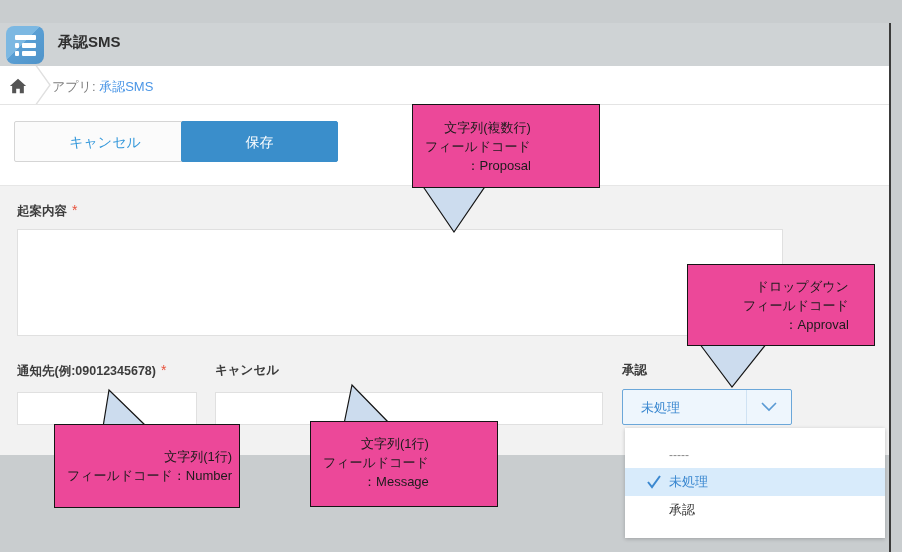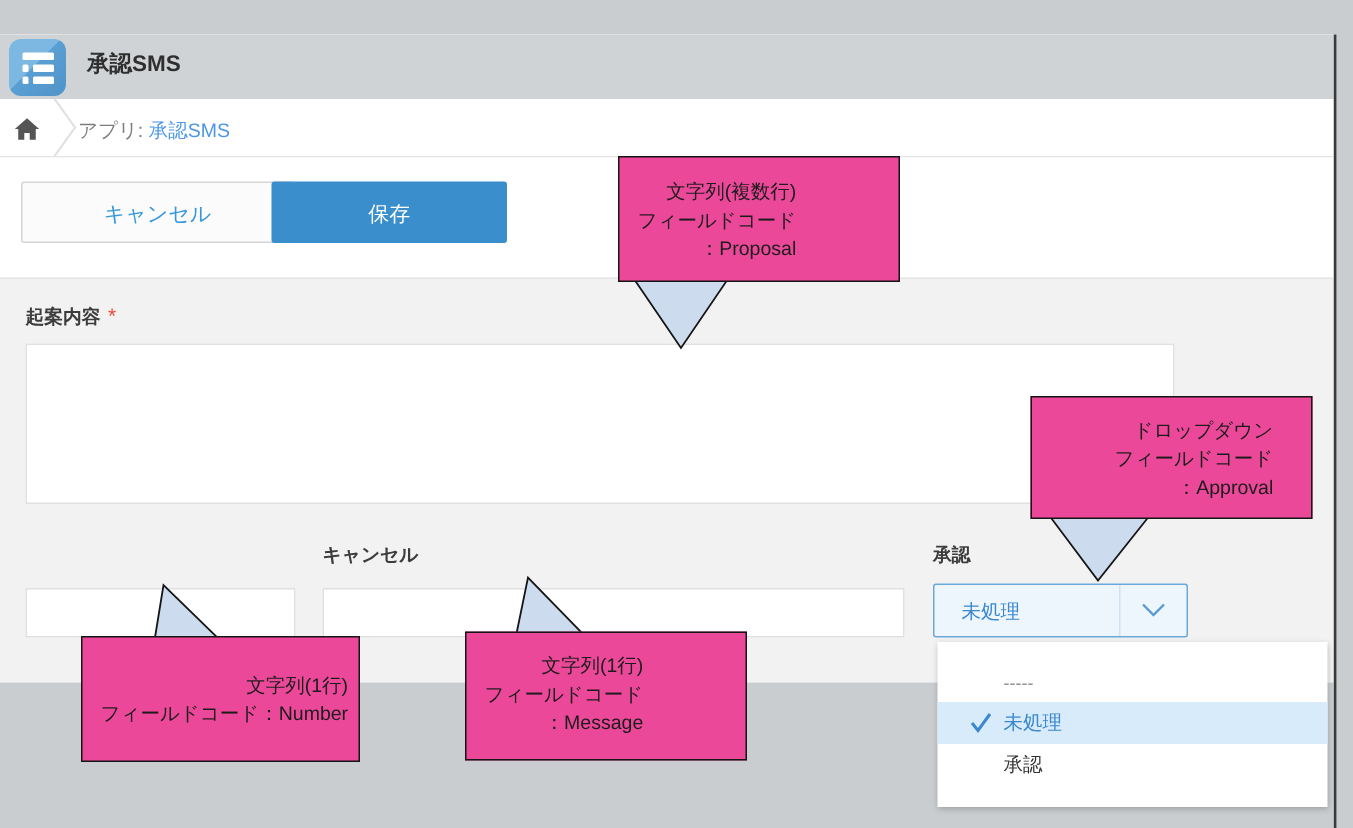--- a/index.html
+++ b/index.html
@@ -334,20 +334,23 @@
       <div class="tbtn" id="save-button">保存</div>
     </div>
 
     <div id="form-body">
 
       <div class="field-label" id="label-proposal">
         <span>起案内容</span><span class="req-star">*</span>
       </div>
       <div class="text-input" id="input-proposal"></div>
 
+      <div class="field-label" id="label-number">
+        <span>通知先(例:09012345678)</span><span class="req-star">*</span>
+      </div>
       <div class="text-input" id="input-number"></div>
 
       <div class="field-label" id="label-message">キャンセル</div>
       <div class="text-input" id="input-message"></div>
 
       <div class="field-label" id="label-approval">承認</div>
 
       <div id="approval-select">
         <span class="sel-value">未処理</span>
         <span class="sel-divider"></span>

